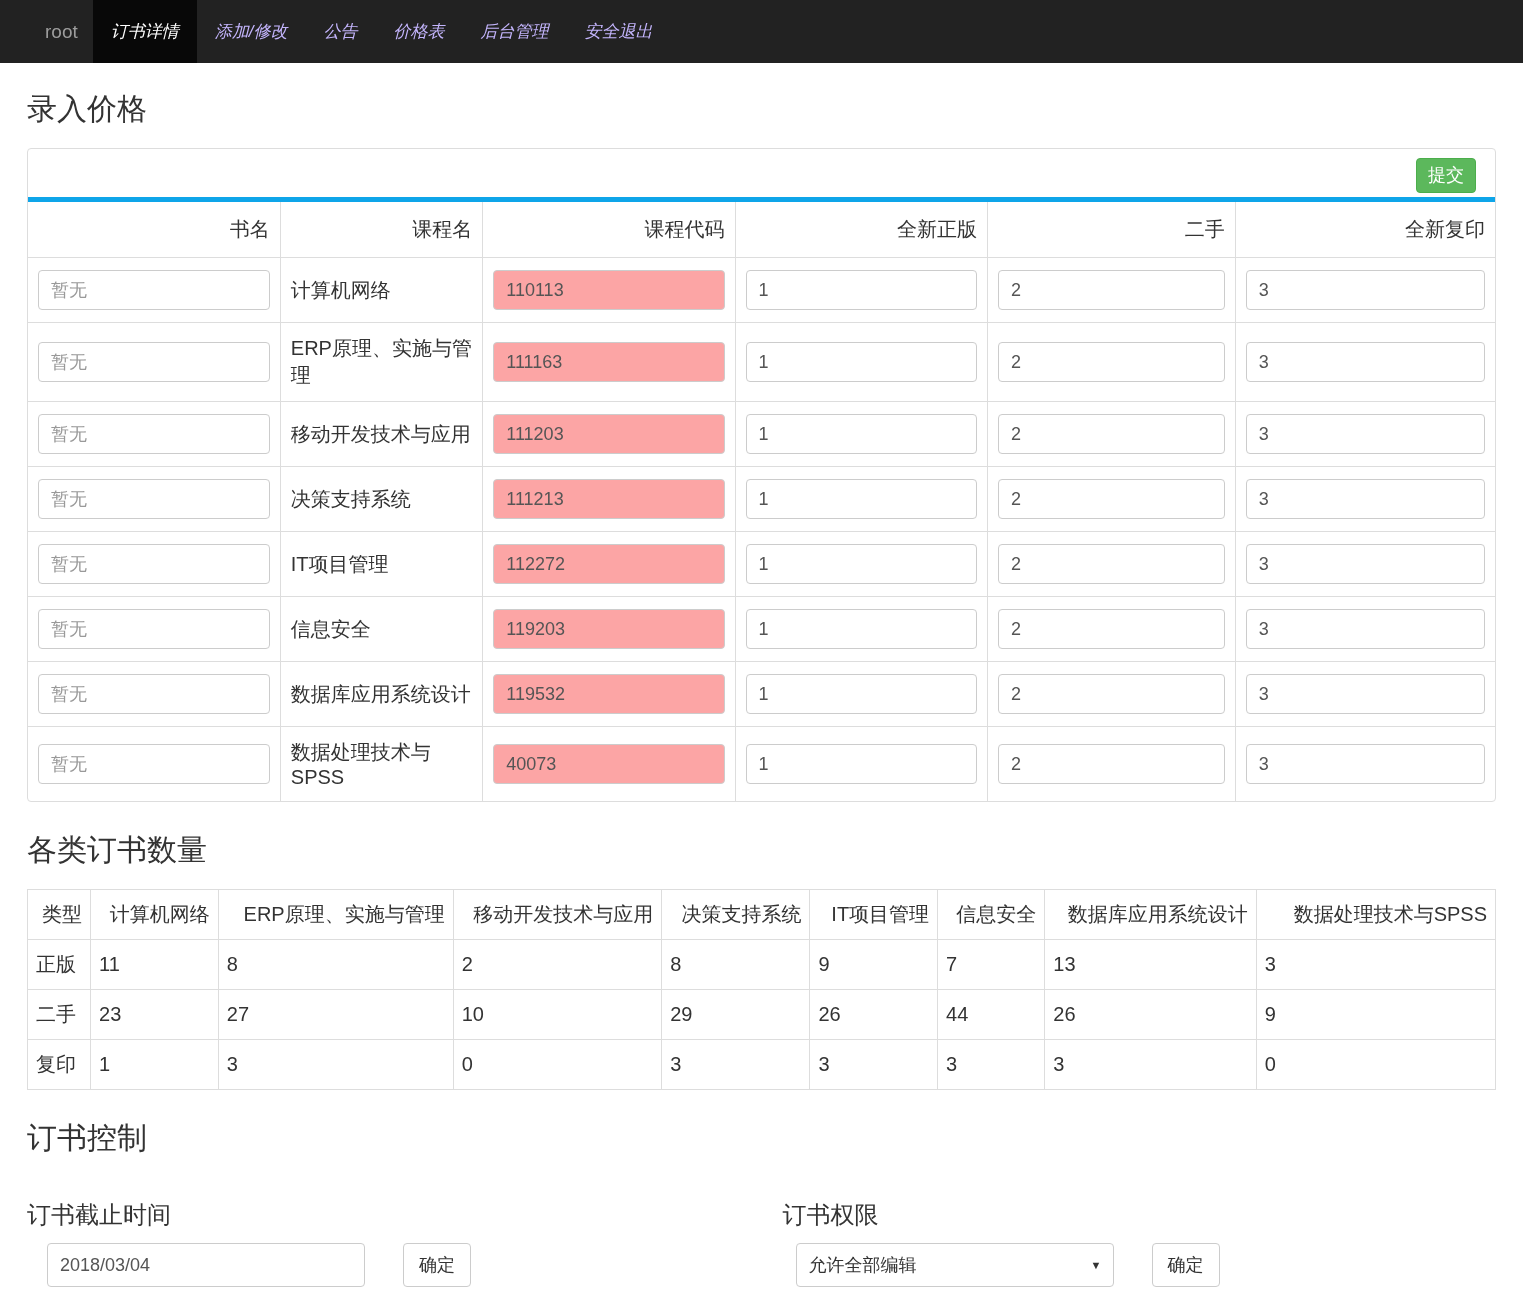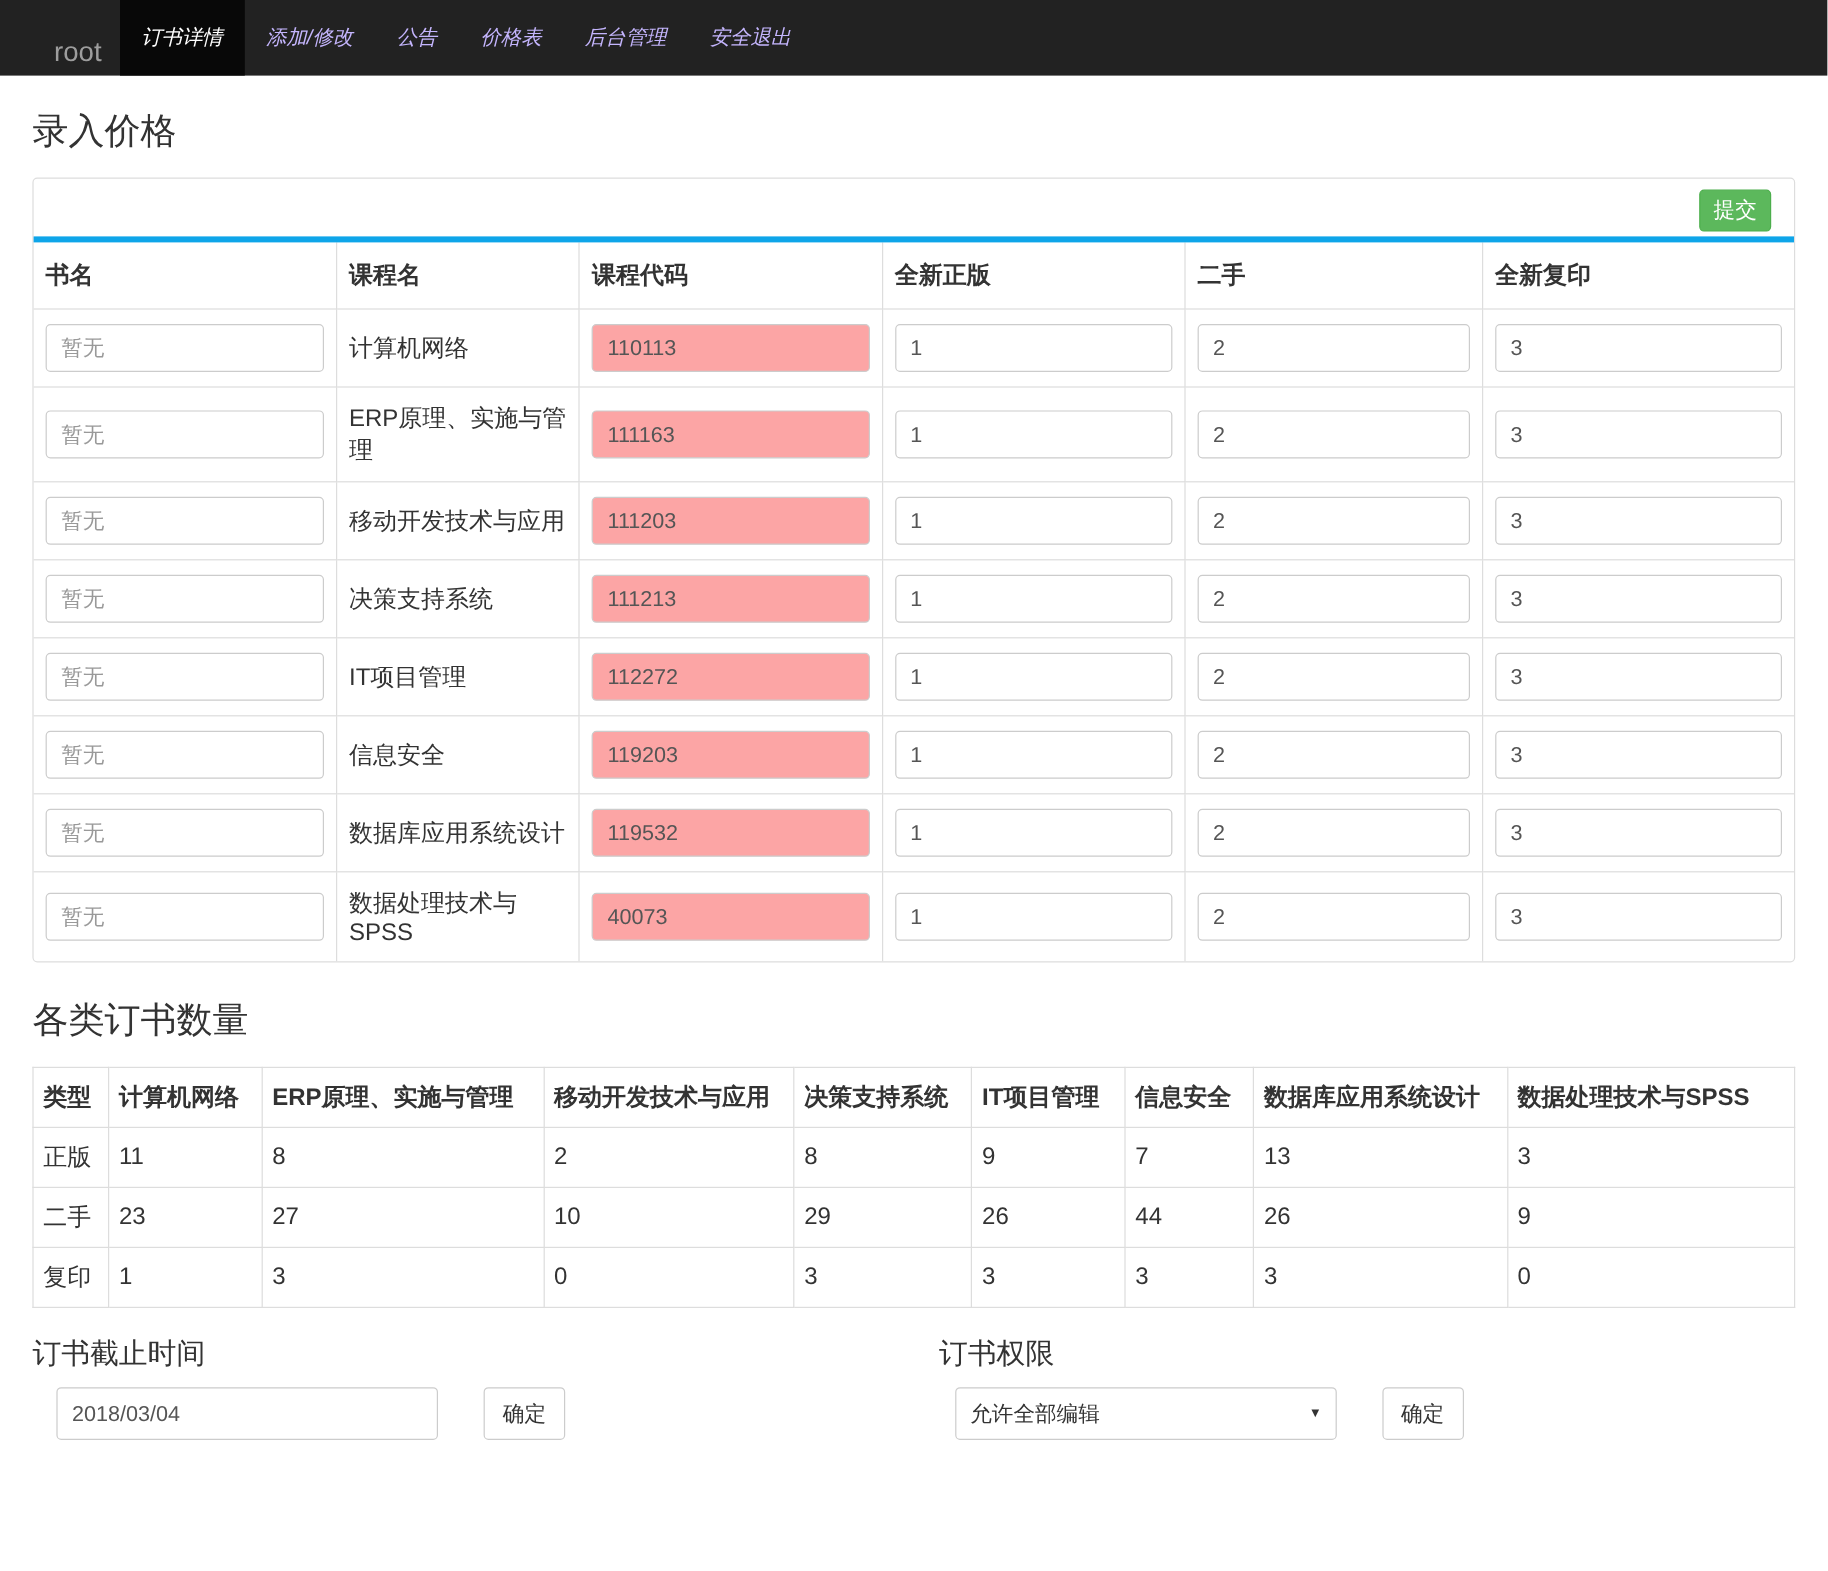--- a/index.html
+++ b/index.html
@@ -4,21 +4,21 @@
 <style>
   * { box-sizing: border-box; }
   html,body { margin:0; padding:0; }
   body {
     font-family: "Liberation Sans", "DejaVu Sans", sans-serif;
     color:#333; background:#fff; width:1523px;
   }
   
   .navbar { background:#222; height:63px; display:flex; align-items:stretch; }
   .navbar-brand {
-    color:#9d9d9d; font-size:23px; line-height:63px; padding:12px 15px; margin-left:30px;
+    color:#9d9d9d; font-size:19px; line-height:63px; padding:0 15px; margin-left:30px;
     text-decoration:none; display:block;
   }
   .nav { display:flex; list-style:none; margin:0; padding:0;font-style:italic; }
   .nav li { display:block; }
   .nav a {
     display:block; color:#c4b5fd; font-size:17px; line-height:63px; padding:0 18px;
     text-decoration:none; white-space:nowrap;
   }
   .nav a.active { background:#080808; color:#fff; }
   
@@ -29,21 +29,21 @@
   
   .panel { border:1px solid #ddd; border-radius:4px; }
   .toolbar { height:53px; border-bottom:5px solid #0ea5e9; position:relative;font-family:Liberation Serif, serif; }
   .btn-success {
     position:absolute; right:19px; top:9px;
     background:#5cb85c; border:1px solid #4cae4c; color:#fff;
     font-size:18px; line-height:1.3; padding:5px 11px; border-radius:4px; cursor:pointer;
     font-family:inherit;
   }
   table { border-collapse:collapse; width:100%; font-size:20px; table-layout:fixed; }
-  th { font-weight:bold; text-align:left; }
+  th { font-weight:normal; text-align:right; }
   .price-table th, .price-table td { border:1px solid #ddd; padding:12px 10px; vertical-align:middle; }
   .price-table th { padding:14px 10px; }
   .price-table th:first-child, .price-table td:first-child { border-left:0; }
   .price-table th:last-child,  .price-table td:last-child  { border-right:0; }
   .price-table thead th { border-top:0; }
   .price-table tbody tr:last-child td { border-bottom:0; }
   .price-table th:nth-child(1){width:17.2%}
   .price-table th:nth-child(2){width:13.8%}
   .price-table th:nth-child(3){width:17.2%}
   .price-table th:nth-child(4){width:17.2%}
@@ -251,20 +251,21 @@
           <td>0</td>
           <td>3</td>
           <td>3</td>
           <td>3</td>
           <td>3</td>
           <td>0</td>
         </tr>
       </tbody>
   </table>
 
+  <h2 class="gap-top">订书控制</h2>
 
   <div class="control-cols">
     <div class="control-col">
       <h3>订书截止时间</h3>
       <div class="form-inline">
         <input type="text" class="text-input" value="2018/03/04" style="">
         <button class="btn-default">确定</button>
       </div>
 
     </div>

